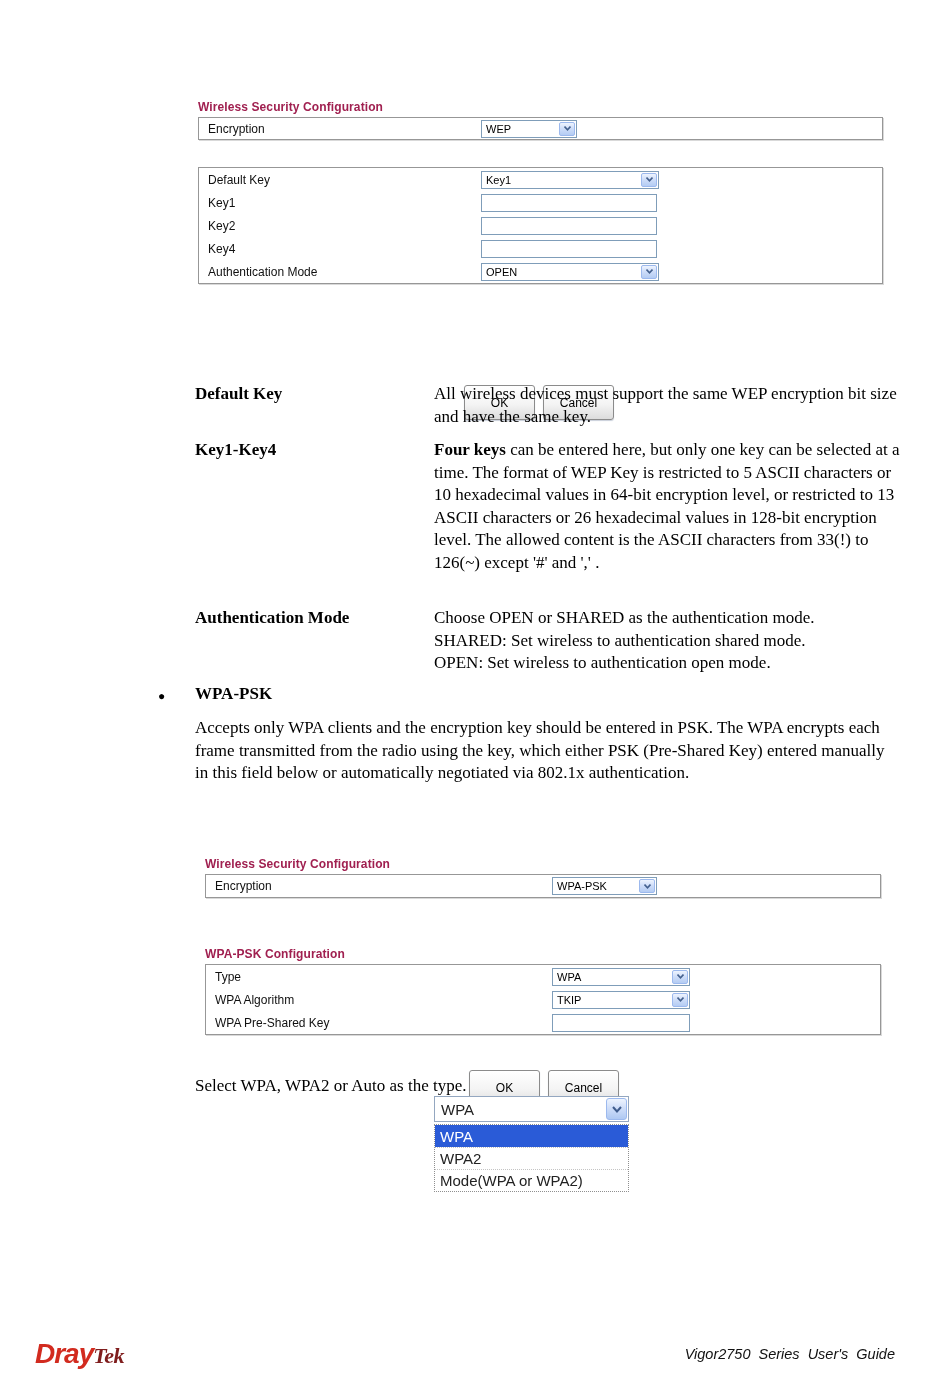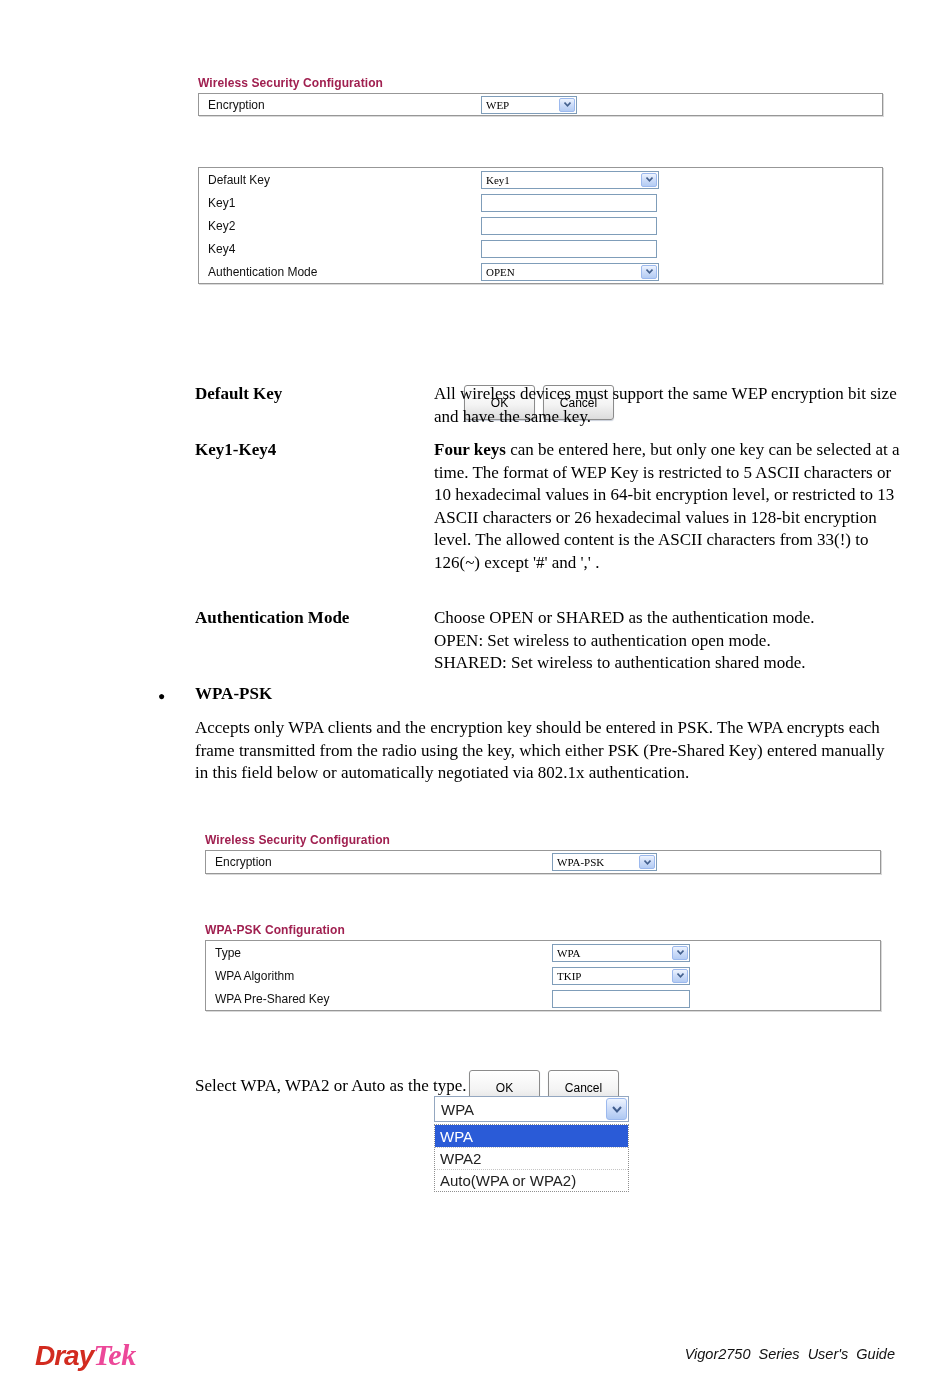--- a/index.html
+++ b/index.html
@@ -6,35 +6,35 @@
   html,body { background:#ffffff; }
   .page {
     position:relative; width:950px; height:1398px; background:#ffffff;
     font-family:"Liberation Serif", serif; color:#000; overflow:hidden;
   }
   .abs { position:absolute; }
 
   
   .shot-title {
     font-family:"Liberation Sans", sans-serif; font-weight:bold;
-    font-size:12px; color:#a02050; margin-bottom:3px; letter-spacing:0.1px;
+    font-size:12px; color:#a02050; margin-bottom:3px; letter-spacing:0.1px;margin-top:24px;
   }
   .box {
     background:#fff; border:1px solid #979797;
     box-shadow:1px 1px 0 #d9d9d9;
   }
   .trow { position:relative; display:flex; align-items:center; }
   .tlabel {
     font-family:"Liberation Sans", sans-serif; font-size:12px; color:#101010;
     padding-left:9px; white-space:nowrap;
   }
   .xp-select {
     position:absolute; top:50%; transform:translateY(-50%); height:18px;
     border:1px solid #7f9db9; background:#fff; display:flex; align-items:center;
-    font-family:Liberation Serif, serif; font-size:11px; color:#000;
+    font-family:Liberation Sans, sans-serif; font-size:11px; color:#000;
     padding-left:4px;
   }
   .sel-btn {
     position:absolute; right:1px; top:1px; bottom:1px; width:16px;
     background:linear-gradient(180deg,#eef4fe 0%,#cfdef9 45%,#b4ccf3 100%);
     border:1px solid #9cb9ee; border-radius:2px;
     display:flex; align-items:center; justify-content:center;
   }
   .xp-input {
     position:absolute; top:50%; transform:translateY(-50%); height:18px;
@@ -86,21 +86,21 @@
   .opt:first-child { border-top:none; }
   .opt.selected { background:#2a5bd7; color:#fff; }
 
   
   .logo-dray {
     font-family:"Liberation Sans", sans-serif; font-weight:bold;
     font-style:italic; font-size:28px; color:#d22b1f; letter-spacing:-1px;
   }
   .logo-tek {
     font-family:"Liberation Serif", serif; font-weight:bold;
-    font-style:italic; font-size:30px; color:#ec4899; letter-spacing:-0.5px;margin-top:31px;
+    font-style:italic; font-size:22px; color:#7f1d1d; letter-spacing:-0.5px;margin-top:31px;
   }
   .page-num { font-size:13.5px; font-family:"Liberation Serif", serif; }
   .guide-title {
     font-family:"Liberation Sans", sans-serif; font-style:italic;
     font-size:14.5px; color:#111; word-spacing:4px;
   }
   .chev { display:block; }
 </style>
 </head>
 <body>
@@ -175,22 +175,22 @@
 
   <div class="abs def-grid" style="left:195px; top:439px;">
     <div class="col-term def-term">Key1-Key4</div>
     <div class="def-desc"><b>Four keys</b><span> can be entered here, but only one key can be selected at a time. The format of WEP Key is restricted to 5 ASCII characters or 10 hexadecimal values in 64-bit encryption level, or restricted to 13 ASCII characters or 26 hexadecimal values in 128-bit encryption level. The allowed content is the ASCII characters from 33(!) to 126(~) except '#' and ',' .</span></div>
   </div>
 
   <div class="abs def-grid" style="left:195px; top:607px;">
     <div class="col-term def-term">Authentication Mode</div>
     <div class="def-desc">
       <div>Choose OPEN or SHARED as the authentication mode.</div>
+      <div>SHARED: Set wireless to authentication shared mode.</div>
       <div>OPEN: Set wireless to authentication open mode.</div>
-      <div>SHARED: Set wireless to authentication shared mode.</div>
     </div>
   </div>
 
   <div class="abs" style="left:158px; top:686px;"><span class="bullet-dot">●</span></div>
   <div class="abs bullet-title" style="left:195px; top:684px;">WPA-PSK</div>
 
   <div class="abs body-par" style="left:195px; top:717px;">Accepts only WPA clients and the encryption key should be entered in PSK. The WPA encrypts each frame transmitted from the radio using the key, which either PSK (Pre-Shared Key) entered manually in this field below or automatically negotiated via 802.1x authentication.</div>
 
   <div class="abs" style="left:205px; top:833px; width:676px;">
     <div class="shot-title">Wireless Security Configuration</div>
@@ -255,21 +255,21 @@
       <span>WPA</span>
       <span class="big-btn">
         <svg class="chev" width="10" height="7" viewBox="0 0 10 7">
             <polyline points="1,1 5,5.5 9,1" fill="none" stroke="#3f5c8c" stroke-width="2"></polyline>
           </svg>
       </span>
     </div>
     <div class="opt-list">
       <div class="opt selected">WPA</div>
       <div class="opt">WPA2</div>
-      <div class="opt">Auto(WPA or WPA2)</div>
+      <div class="opt">Mode(WPA or WPA2)</div>
     </div>
   </div>
 
   <div class="abs" style="left:35px; top:1338px;">
     <span class="logo-dray">Dray</span><span class="logo-tek">Tek</span>
   </div>
   <div class="abs guide-title" style="right:55px; top:1346px;">Vigor2750  Series  User's  Guide</div>
 
 </div>
 

